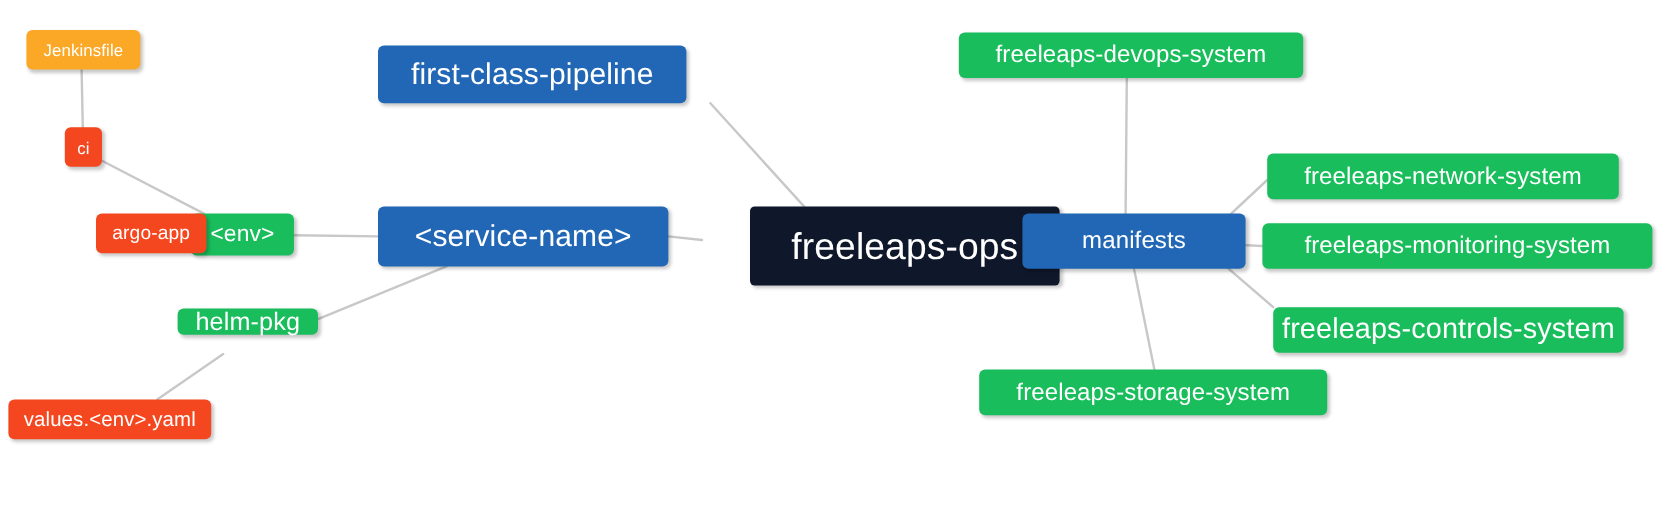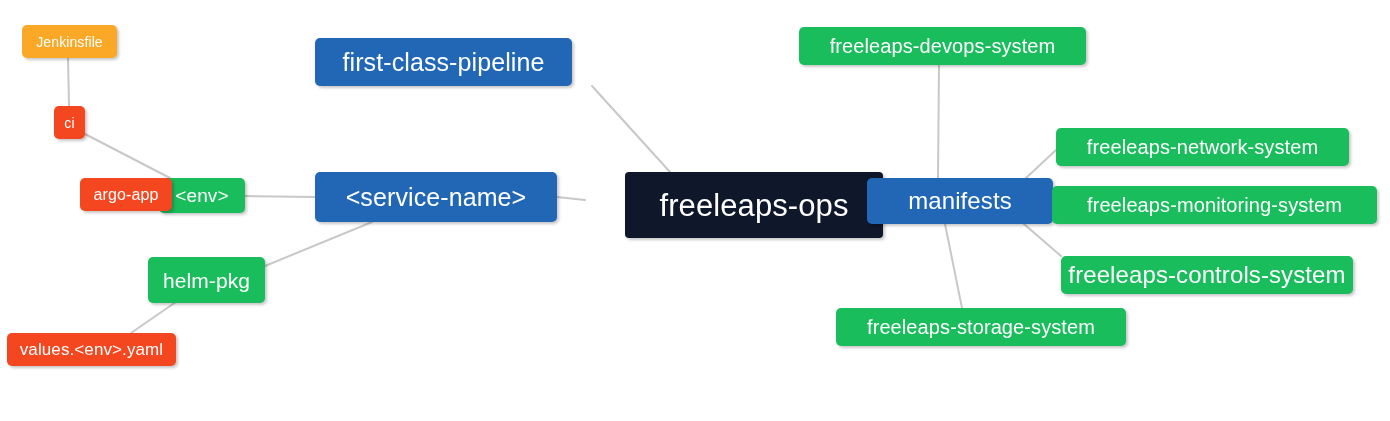--- a/index.html
+++ b/index.html
@@ -70,27 +70,27 @@
   <div id="node-layer">
       <div class="node n-root" style="left: 585px; top: 172px; width: 258px; height: 66px; font-size: 31px;">
         <span>freeleaps-ops</span>
       </div>
       <div class="node n-blue" style="left: 315px; top: 172px; width: 242px; height: 50px; font-size: 25px;">
         <span>&lt;service-name&gt;</span>
       </div>
       <div class="node n-blue" style="left: 315px; top: 38px; width: 257px; height: 48px; font-size: 25px;">
         <span>first-class-pipeline</span>
       </div>
-      <div class="node n-blue" style="left: 852px; top: 178px; width: 186px; height: 46px; font-size: 24px; margin-left: 15px;">
+      <div class="node n-blue" style="left: 852px; top: 178px; width: 186px; height: 46px; font-size: 20px;">
         <span>manifests</span>
       </div>
       <div class="node n-green" style="left: 159px; top: 178px; width: 86px; height: 35px; font-size: 19px;">
         <span>&lt;env&gt;</span>
       </div>
-      <div class="node n-green" style="left: 148px; top: 257px; width: 117px; height: 46px; font-size: 21px;">
+      <div class="node n-green" style="left: 148px; top: 257px; width: 117px; height: 22px; font-size: 21px;">
         <span>helm-pkg</span>
       </div>
       <div class="node n-red" style="left: 54px; top: 106px; width: 31px; height: 33px; font-size: 14px;">
         <span>ci</span>
       </div>
       <div class="node n-orange" style="left: 22px; top: 25px; width: 95px; height: 33px; font-size: 14px;">
         <span>Jenkinsfile</span>
       </div>
       <div class="node n-red" style="left: 32px; top: 178px; width: 92px; height: 33px; font-size: 16px; margin-left: 48px;">
         <span>argo-app</span>
@@ -103,17 +103,17 @@
       </div>
       <div class="node n-green" style="left: 1056px; top: 112px; width: 293px; height: 38px; font-size: 20px; margin-top: 16px;">
         <span>freeleaps-network-system</span>
       </div>
       <div class="node n-green" style="left: 1052px; top: 186px; width: 325px; height: 38px; font-size: 20px;">
         <span>freeleaps-monitoring-system</span>
       </div>
       <div class="node n-green" style="left: 1061px; top: 256px; width: 292px; height: 38px; font-size: 24px;">
         <span>freeleaps-controls-system</span>
       </div>
-      <div class="node n-green" style="left: 816px; top: 308px; width: 290px; height: 38px; font-size: 20px; margin-left: 20px;">
+      <div class="node n-green" style="left: 816px; top: 308px; width: 290px; height: 38px; font-size: 20px;">
         <span>freeleaps-storage-system</span>
       </div>
     </div>
 </div>
 
 </body></html>

